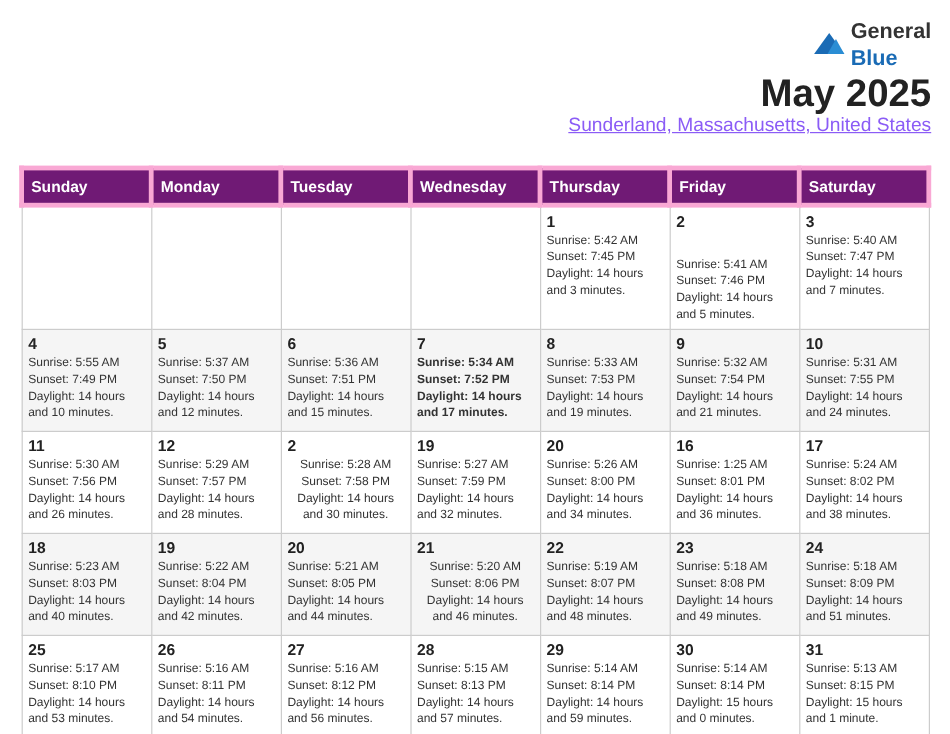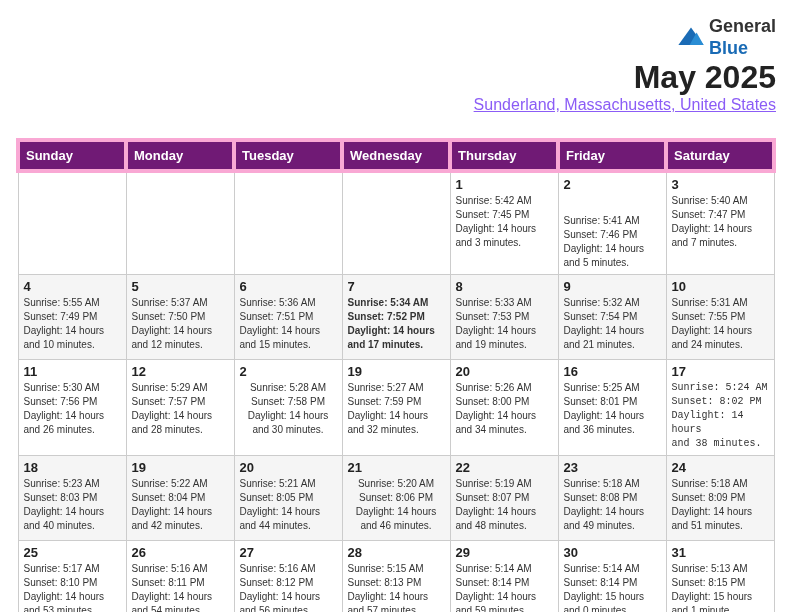--- a/index.html
+++ b/index.html
@@ -235,28 +235,28 @@
         </td>
         <td>
           <div class="day-number">20</div>
           <div class="day-info" style="white-space: pre-line;">Sunrise: 5:26 AM
 Sunset: 8:00 PM
 Daylight: 14 hours
 and 34 minutes.</div>
         </td>
         <td>
           <div class="day-number">16</div>
-          <div class="day-info" style="white-space: pre-line;">Sunrise: 5:25 AM
+          <div class="day-info" style="white-space: pre-line;">Sunrise: 1:25 AM
 Sunset: 8:01 PM
 Daylight: 14 hours
 and 36 minutes.</div>
         </td>
         <td>
           <div class="day-number">17</div>
-          <div class="day-info" style="white-space: pre-line; font-family: Liberation Mono, monospace;">Sunrise: 5:24 AM
+          <div class="day-info" style="white-space: pre-line;">Sunrise: 5:24 AM
 Sunset: 8:02 PM
 Daylight: 14 hours
 and 38 minutes.</div>
         </td>
       </tr>
       <tr class="week-row">
         <td>
           <div class="day-number">18</div>
           <div class="day-info" style="white-space: pre-line;">Sunrise: 5:23 AM
 Sunset: 8:03 PM

